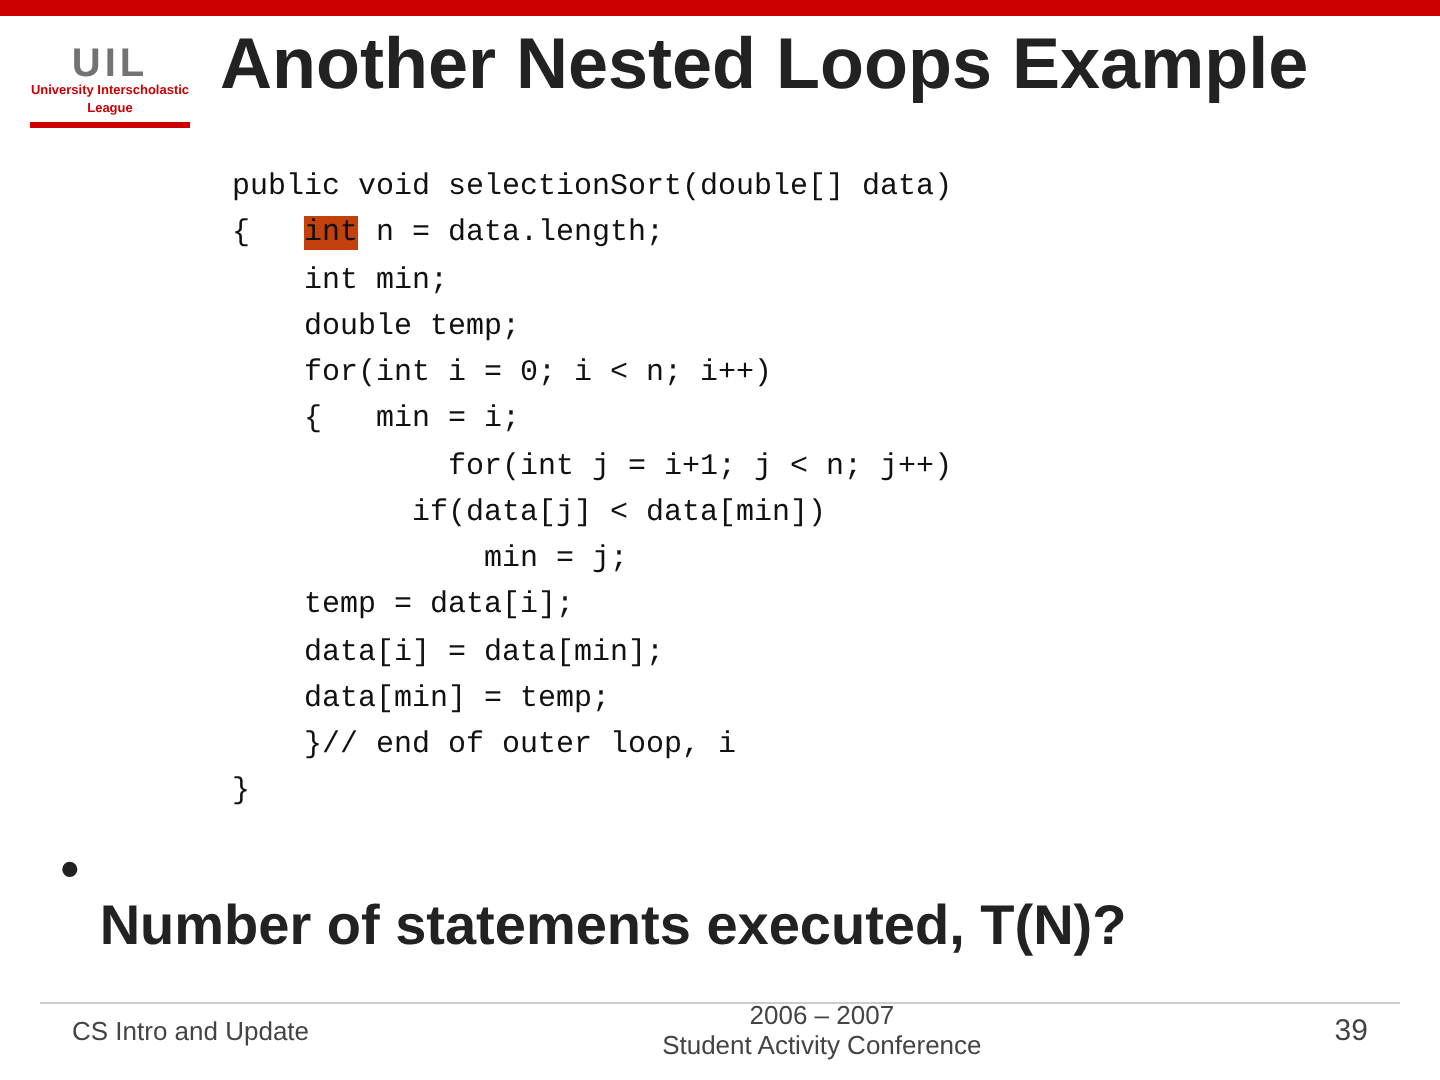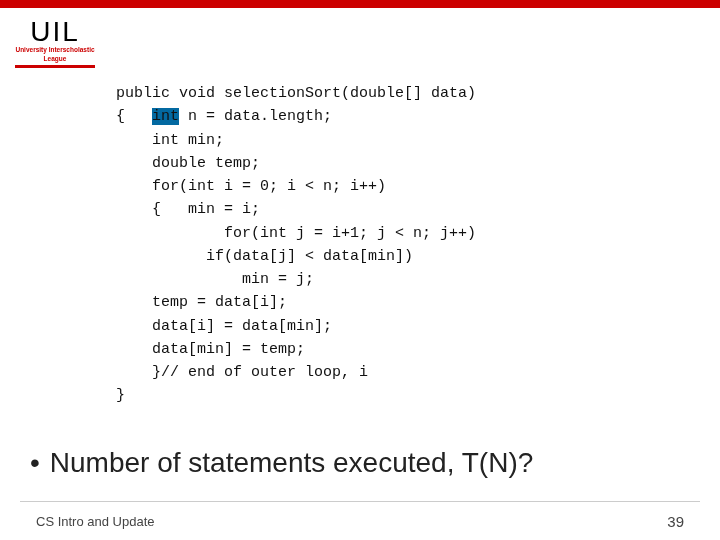--- a/index.html
+++ b/index.html
@@ -38,23 +38,23 @@
       left: 10px;
       width: 90px;
       height: 70px;
       display: flex;
       flex-direction: column;
       align-items: center;
       justify-content: center;
     }
 
     .logo-uil {
-      font-size: 28px;
-      font-weight: 400;
-      color: #000000;
+      font-size: 20px;
+      font-weight: 700;
+      color: #737373;
       letter-spacing: 2px;
       line-height: 1;
     }
 
     .logo-subtitle {
       font-size: 6.5px;
       color: #cc0000;
       text-align: center;
       line-height: 1.3;
       font-weight: bold;
@@ -87,21 +87,21 @@
       right: 20px;
       font-family: 'Courier New', Courier, monospace;
       font-size: 15px;
       color: #111111;
       line-height: 1.55;
       white-space: pre;
     }
 
     
     .highlight-int {
-      background: #0369a1;
+      background: #c2410c;
       color: #111111;
     }
 
     
     .bullet-section {
       position: absolute;
       bottom: 60px;
       left: 30px;
       right: 20px;
       display: flex;
@@ -112,22 +112,23 @@
     .bullet-dot {
       font-size: 28px;
       color: #222222;
       line-height: 1.1;
       margin-top: 2px;
     }
 
     .bullet-text {
       font-size: 28px;
       color: #222222;
-      font-weight: normal;
+      font-weight: bold;
       line-height: 1.2;
+      margin-top: 28px;
     }
 
     
     .footer {
       position: absolute;
       bottom: 10px;
       left: 0;
       right: 0;
       display: flex;
       justify-content: space-between;
@@ -172,20 +173,21 @@
 
   <div class="logo-area">
     <div class="logo-uil">UIL</div>
     <div class="logo-subtitle">
       <span>University Interscholastic</span><br>
       <span>League</span>
     </div>
     <div class="logo-underline"></div>
   </div>
 
+  <div class="slide-title">Another Nested Loops Example</div>
 
   <div class="code-block">    public void selectionSort(double[] data)
     {   <span class="highlight-int">int</span> n = data.length;
         int min;
         double temp;
         for(int i = 0; i &lt; n; i++)
         {   min = i;
                 for(int j = i+1; j &lt; n; j++)
               if(data[j] &lt; data[min])
                   min = j;
@@ -197,16 +199,20 @@
 
   <div class="bullet-section">
     <div class="bullet-dot">•</div>
     <div class="bullet-text">Number of statements executed, T(N)?</div>
   </div>
 
   <div class="footer-divider"></div>
 
   <div class="footer">
     <div class="footer-left">CS Intro and Update</div>
+    <div class="footer-center">
+      <span>2006 – 2007</span><br>
+      <span>Student Activity Conference</span>
+    </div>
     <div class="footer-right">39</div>
   </div>
 
 </div>
 
 </body></html>

